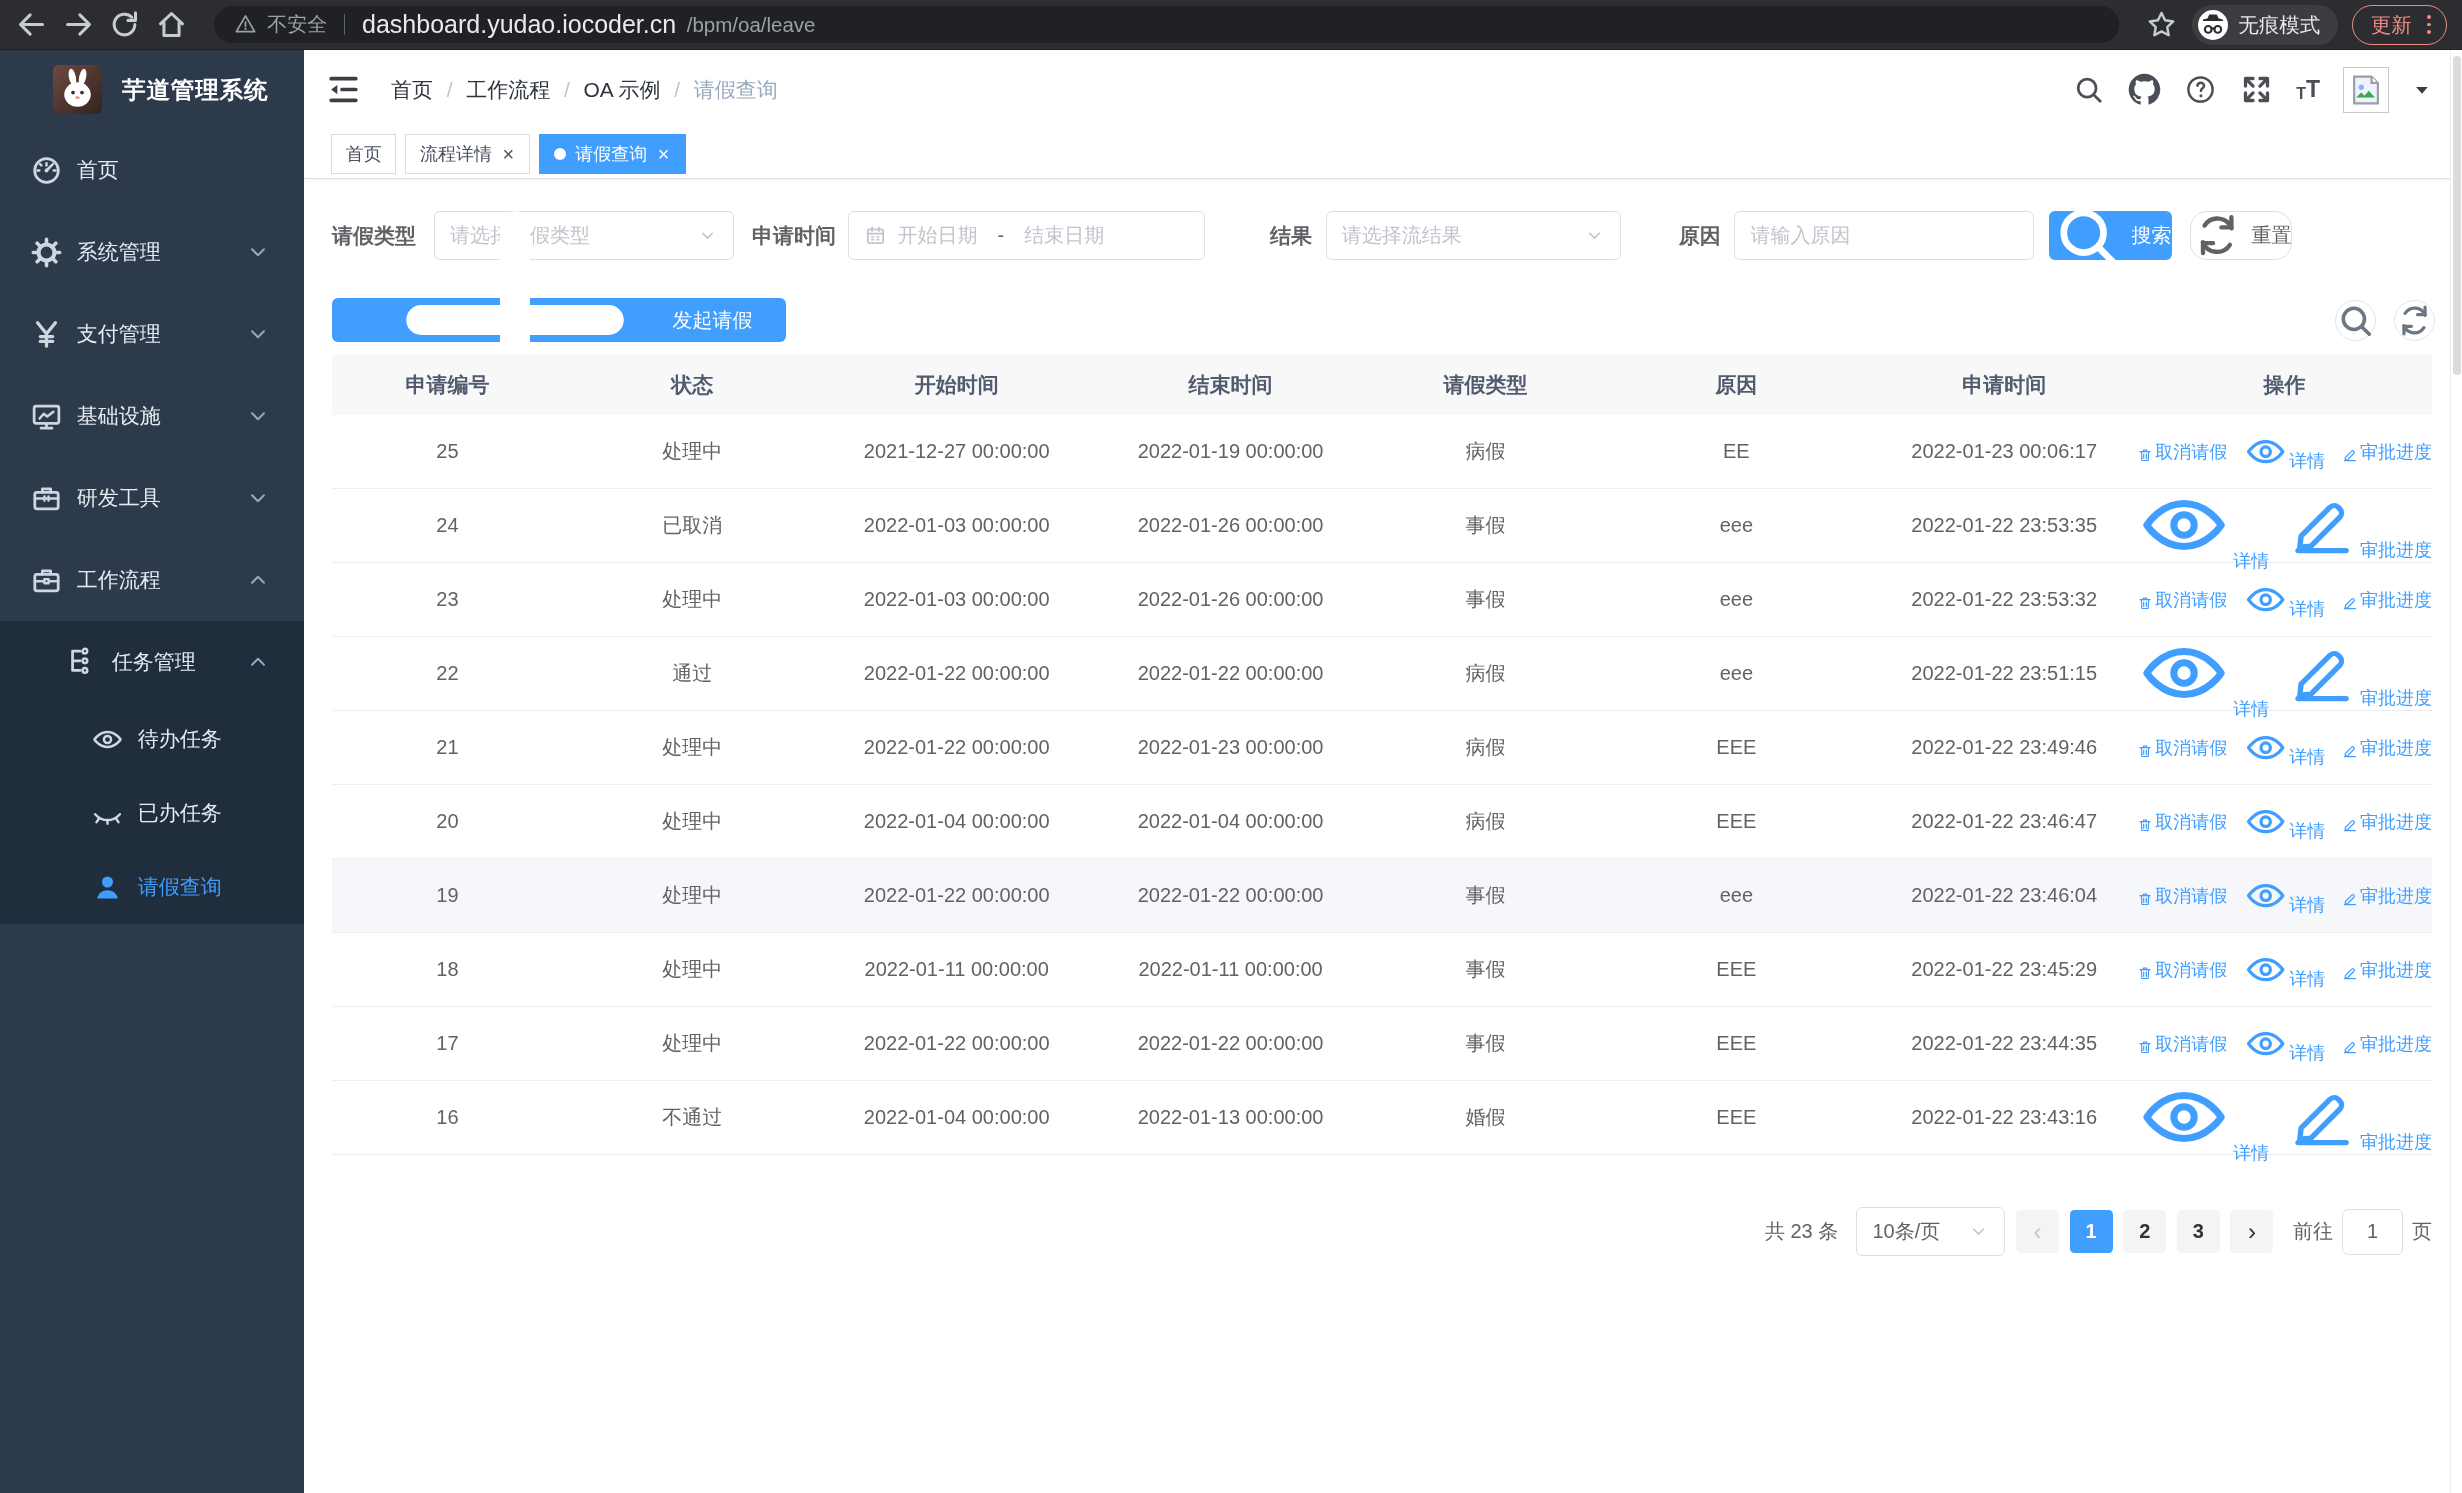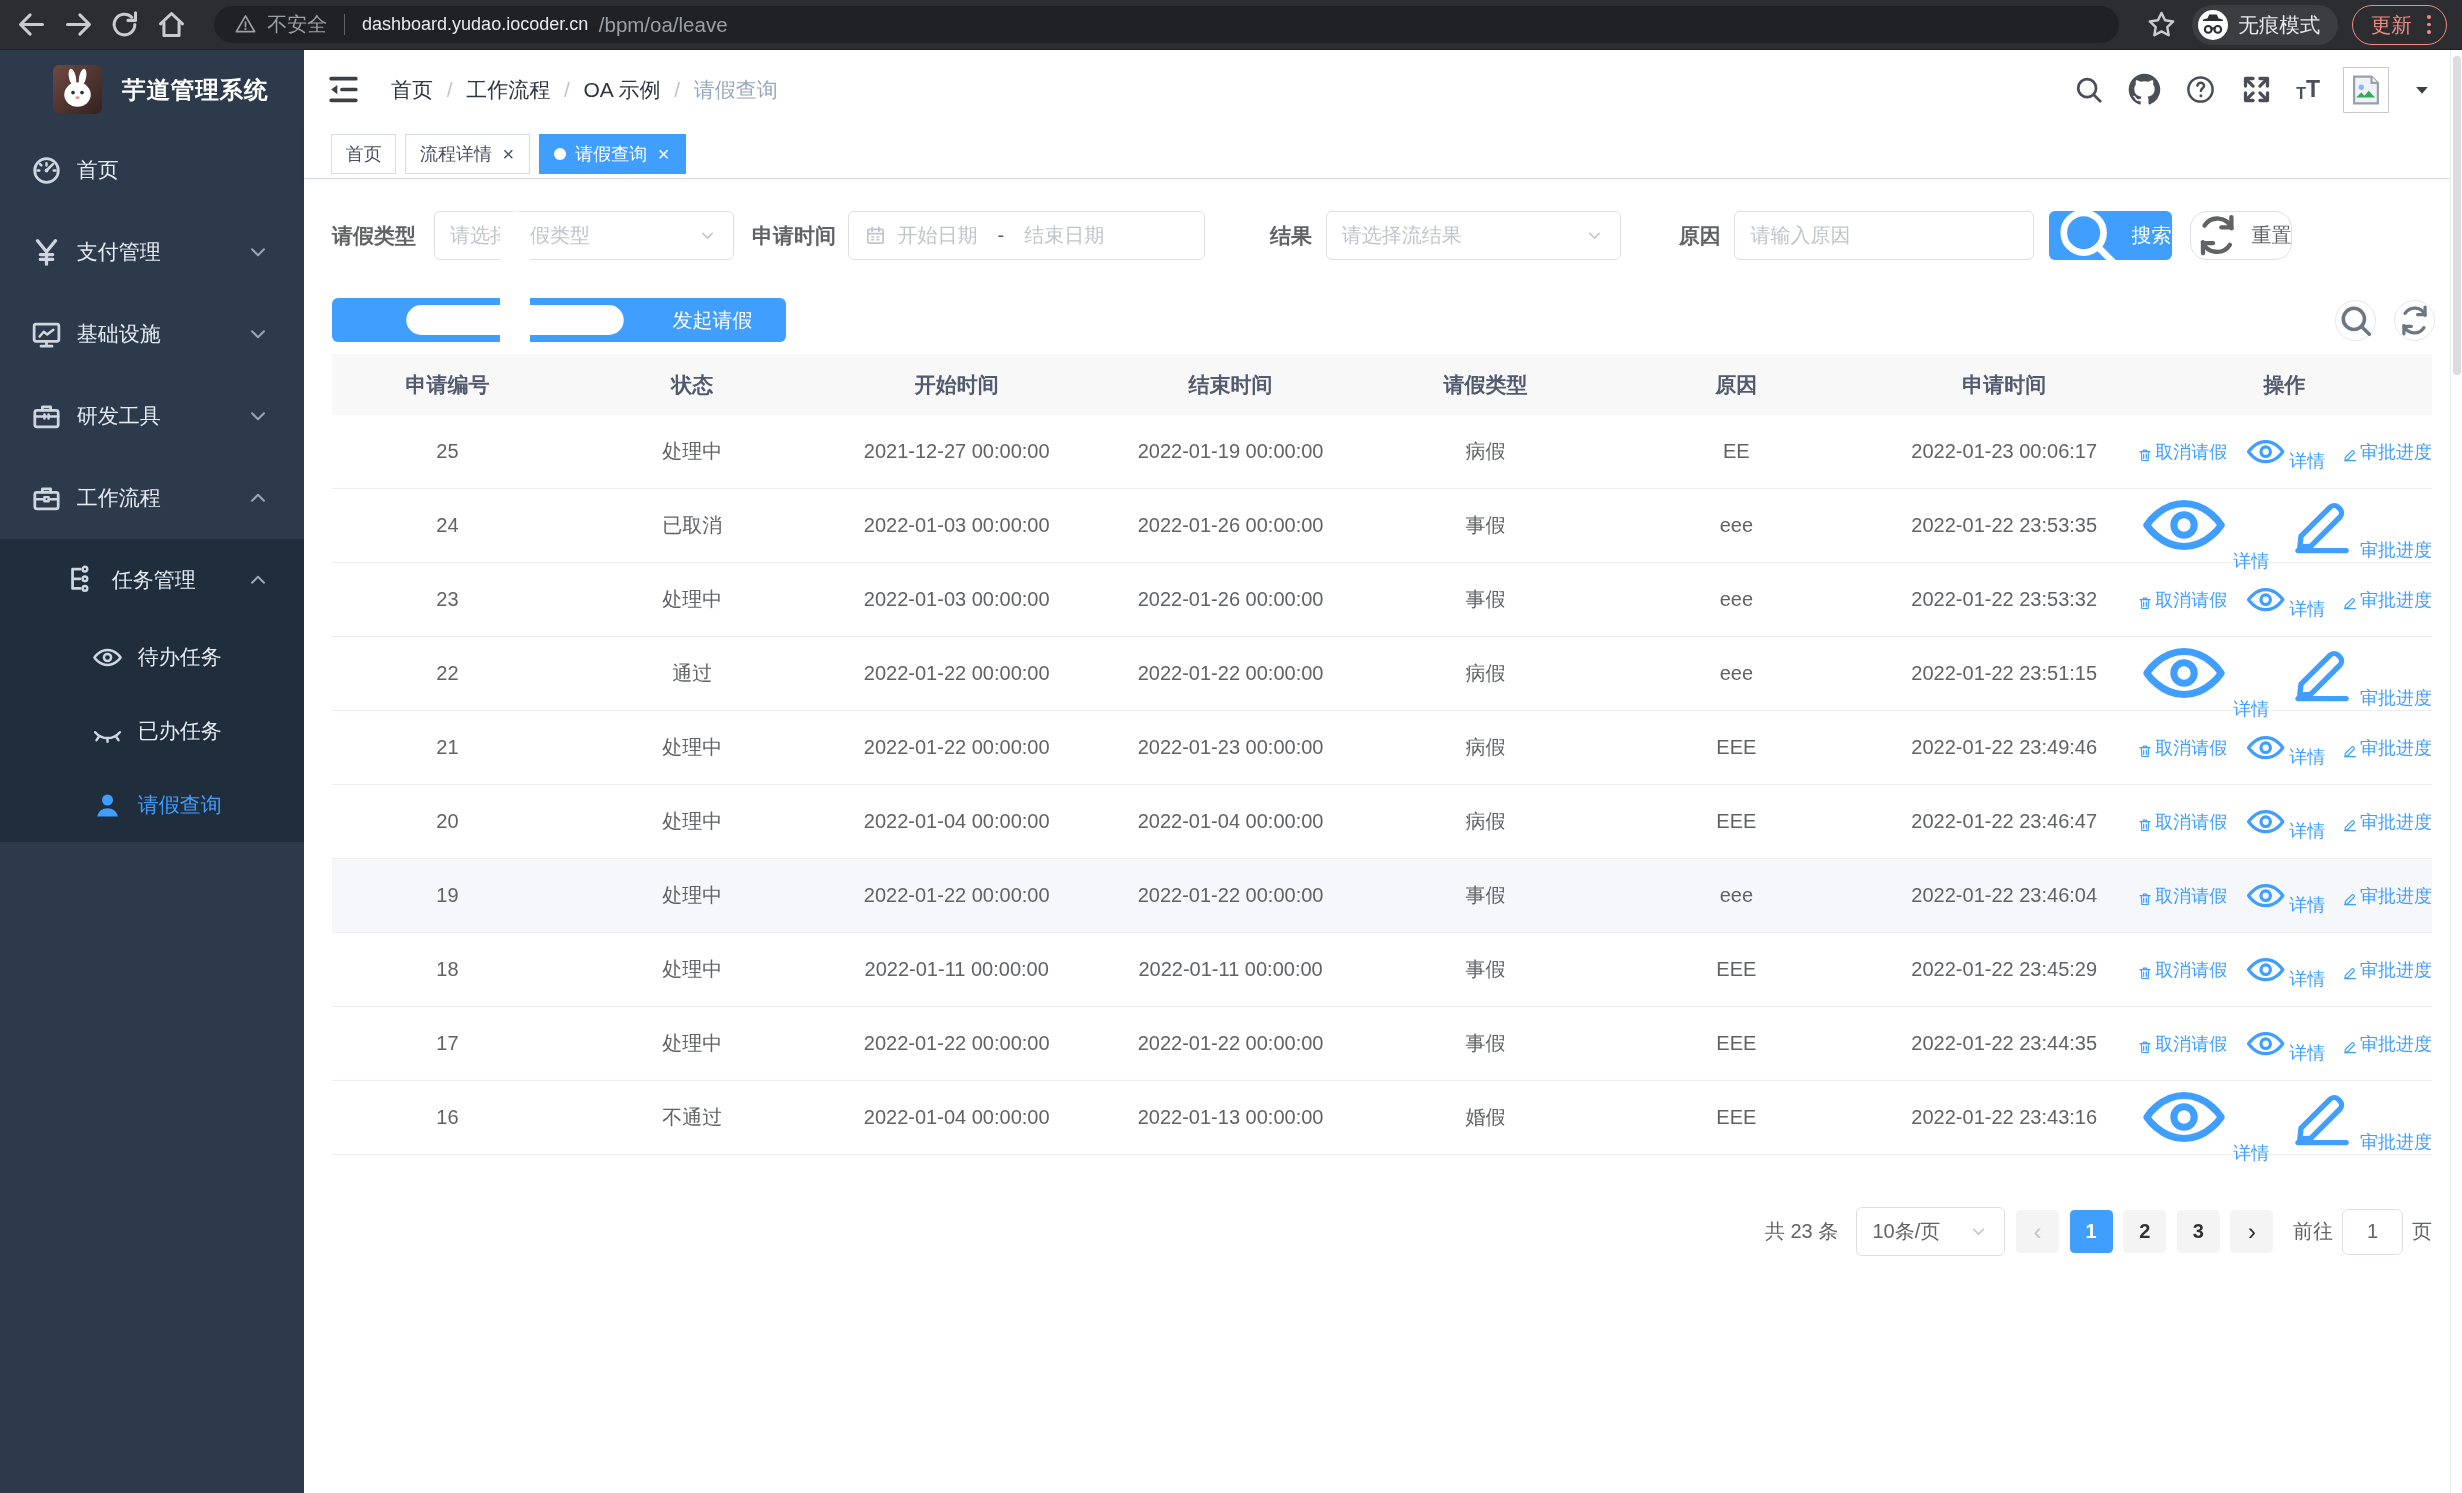--- a/index.html
+++ b/index.html
@@ -10,21 +10,21 @@
   .browser-bar { position:absolute; left:0; top:0; width:2462px; height:50px; background:#2c2d31;
     display:flex; align-items:center; padding:0 15px; gap:13.7px; border-bottom:1.5px solid #202124; z-index:50; }
   .nav-ic { width:33px; height:33px; color:#c8cbcf; display:flex; align-items:center; justify-content:center; flex:0 0 auto; }
   .nav-ic svg { width:24px; height:24px; }
   .url-pill { flex:1; height:37px; background:#202124; border-radius:20px; margin:0 12px; display:flex;
     align-items:center; padding:0 20px; gap:10.6px; min-width:0; }
   .warn-ic { width:23px; height:23px; color:#9aa0a6; }
   .warn-ic svg{ width:23px; height:23px; }
   .sec-label { color:#9aa0a6; font-size:20px; }
   .pill-divider { width:1.5px; height:21px; background:#5f6368; margin:0 6px; }
-  .url-host { color:#e8eaed; font-size:18px; }
+  .url-host { color:#e8eaed; font-size:25px; }
   .url-path { color:#9aa0a6; font-size:20.5px; }
   .star-ic { width:33px; height:33px; color:#c8cbcf; display:flex; align-items:center; justify-content:center; }
   .star-ic svg { width:24px; height:24px; }
   .incog-pill { height:40px; background:#3c3d41; border-radius:21px; display:flex; align-items:center;
     gap:10.6px; padding:0 18px 0 6px; flex:0 0 auto; }
   .incog-circle { width:30px; height:30px; border-radius:50%; background:#fff; color:#2c2d31;
     display:flex; align-items:center; justify-content:center; }
   .incog-circle svg { width:21px; height:21px; }
   .incog-label { color:#e8eaed; font-size:20.5px; }
   .update-pill { height:40px; border:1.5px solid #f28b82; border-radius:21px; color:#f28b82; display:flex;
@@ -226,20 +226,36 @@
             <path d="M12 6.8v1.6M6.8 12H5.4M18.6 12h-1.4M8.3 8.3l-1-1M15.7 8.3l1-1" stroke="currentColor" fill="none" stroke-linecap="round" stroke-linejoin="round" stroke-width="1.8"></path>
             <path d="m12 12 3.2-3.2" stroke="currentColor" fill="none" stroke-linecap="round" stroke-linejoin="round" stroke-width="2"></path>
             <circle cx="12" cy="12" r="1.4" fill="currentColor"></circle>
           </svg>
         </span>
         <span class="mi-label">首页</span>
       </div>
       <div class="menu-item">
         <span class="mi-icon">
           <svg viewBox="0 0 24 24" style="width: 100%; height: 100%;">
+            <circle cx="12" cy="12" r="5.8" stroke="currentColor" fill="none" stroke-linecap="round" stroke-linejoin="round" stroke-width="3"></circle>
+            <g stroke="currentColor" fill="none" stroke-linecap="round" stroke-linejoin="round" stroke-width="2.6">
+              <path d="M12 2.4v2.8M12 18.8v2.8M2.4 12h2.8M18.8 12h2.8M5.2 5.2l2 2M16.8 16.8l2 2M18.8 5.2l-2 2M7.2 16.8l-2 2"></path>
+            </g>
+          </svg>
+        </span>
+        <span class="mi-label">系统管理</span>
+        <span class="mi-chevron">
+          <svg viewBox="0 0 24 24" style="width: 100%; height: 100%;">
+            <path d="m6.5 9.5 5.5 5.5 5.5-5.5" stroke="currentColor" fill="none" stroke-linecap="round" stroke-linejoin="round" stroke-width="1.8"></path>
+          </svg>
+        </span>
+      </div>
+      <div class="menu-item">
+        <span class="mi-icon">
+          <svg viewBox="0 0 24 24" style="width: 100%; height: 100%;">
             <path d="M5.5 3.5 12 11.5l6.5-8M12 11.5V20.5M7.5 13.5h9M7.5 17h9" stroke="currentColor" fill="none" stroke-linecap="round" stroke-linejoin="round" stroke-width="2.4"></path>
           </svg>
         </span>
         <span class="mi-label">支付管理</span>
         <span class="mi-chevron">
           <svg viewBox="0 0 24 24" style="width: 100%; height: 100%;">
             <path d="m6.5 9.5 5.5 5.5 5.5-5.5" stroke="currentColor" fill="none" stroke-linecap="round" stroke-linejoin="round" stroke-width="1.8"></path>
           </svg>
         </span>
       </div>

